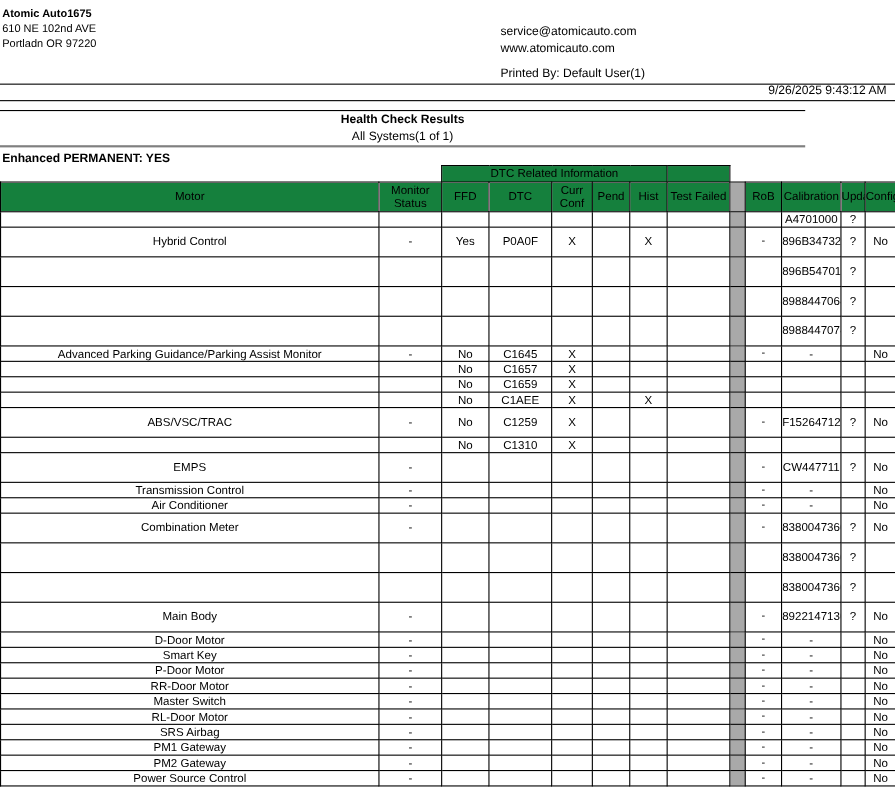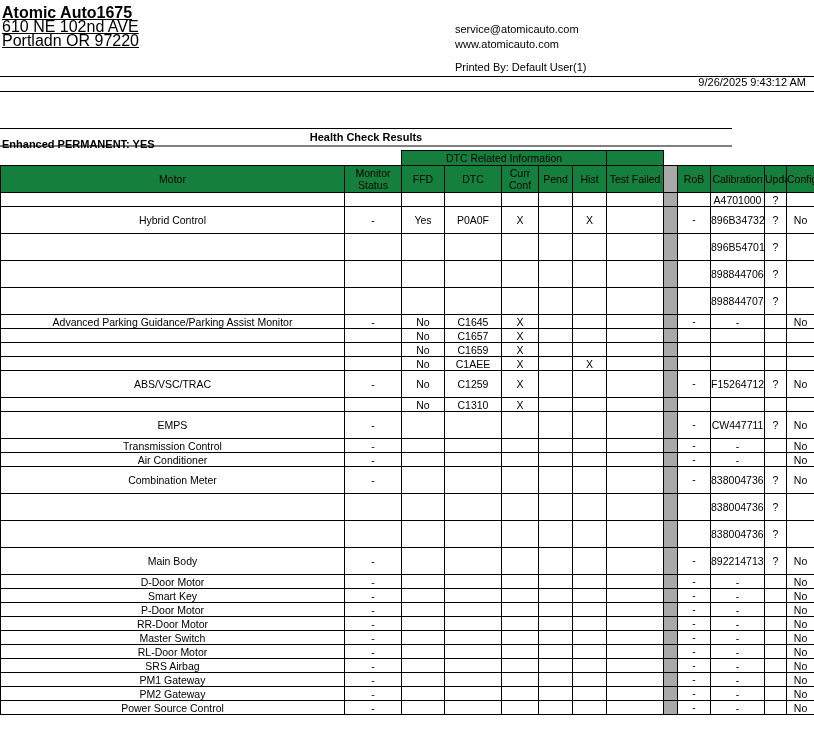--- a/index.html
+++ b/index.html
@@ -19,23 +19,22 @@
 
   
   .letterhead {
     position: relative;
     height: 74px;
   }
   .lh-left {
     position: absolute;
     left: 2px;
     top: 6px;
-    font-size: 16px;
+    font-size: 10px;
     line-height: 14px;
-    text-decoration: underline;
   }
   .lh-left .shop-name { font-weight: bold; }
   .lh-right {
     position: absolute;
     left: 455px;
     top: 22px;
     font-size: 11px;
     line-height: 15px;
   }
   .printed-by {
@@ -60,21 +59,20 @@
 
   
   .title-band {
     position: absolute;
     left: 0;
     top: 100px;
     width: 732px;
     border-top: 1px solid #000;
     border-bottom: 2px solid #808080;
     text-align: center;
-    margin-top: 28px;
   }
   .title-band .t1 {
     font-size: 11px;
     font-weight: bold;
     line-height: 15px;
     padding-top: 1px;
   }
   .title-band .t2 {
     font-size: 11px;
     line-height: 14px;
@@ -158,20 +156,21 @@
     <div>www.atomicauto.com</div>
   </div>
   <div class="printed-by">Printed By: Default User(1)</div>
   <div class="rule-full" style="top:76px"></div>
   <div class="printed-date">9/26/2025 9:43:12 AM</div>
   <div class="rule-full" style="top:91px"></div>
 </div>
 
 <div class="title-band">
   <div class="t1">Health Check Results</div>
+  <div class="t2">All Systems(1 of 1)</div>
 </div>
 
 <div class="enhanced-line">Enhanced  PERMANENT: YES</div>
 
 <div class="tbl-wrap">
   <table class="hc">
     <colgroup>
       <col style="width:344px">
       <col style="width:57px">
       <col style="width:43px">

